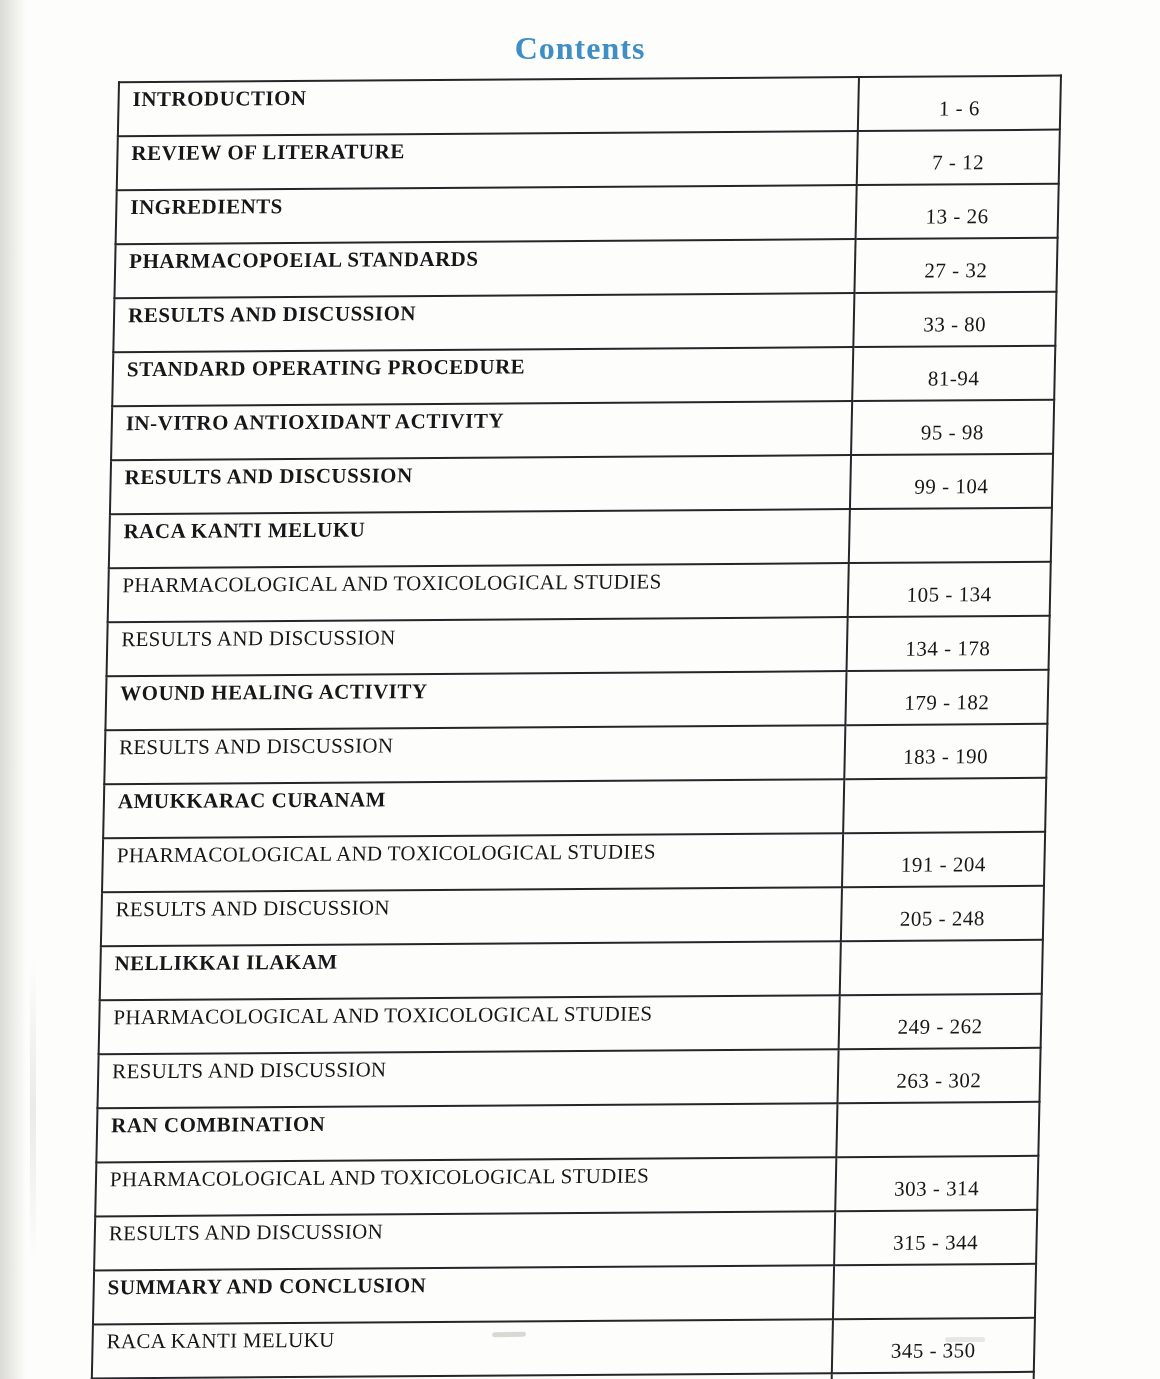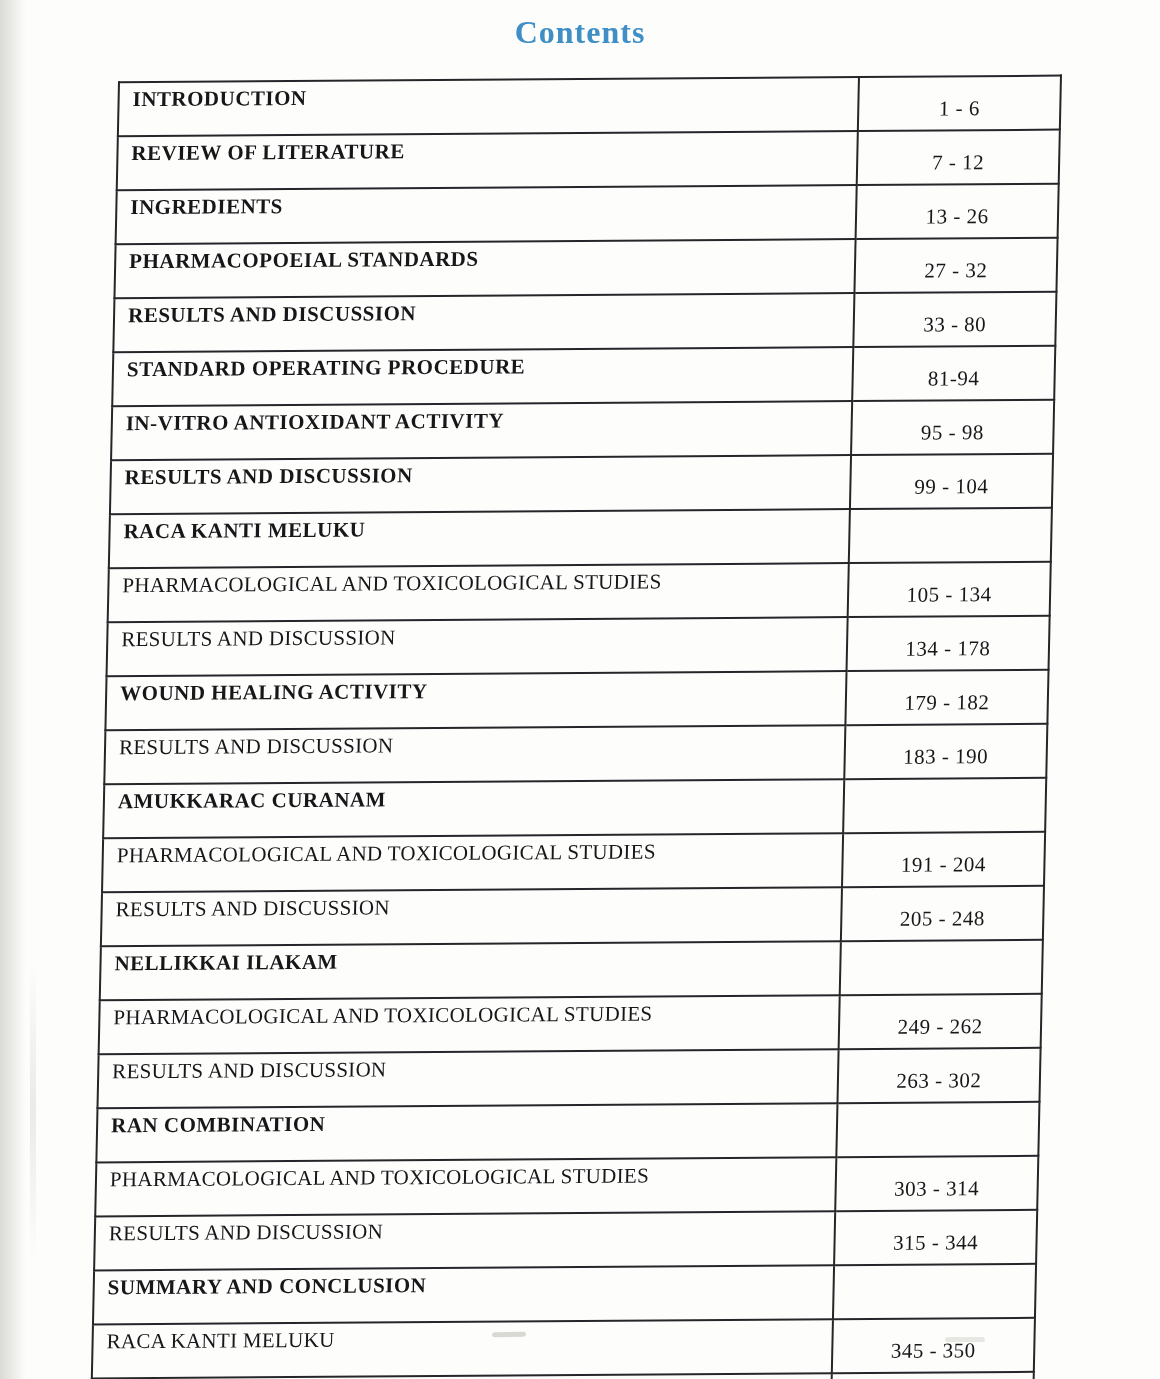--- a/index.html
+++ b/index.html
@@ -33,21 +33,21 @@
     height: 5px;
     background: rgba(150,148,140,0.35);
     border-radius: 3px;
     pointer-events: none;
   }
   .smudge.a { left: 492px; top: 1332px; width: 34px; transform: rotate(-1deg); }
   .smudge.c { left: 945px; top: 1337px; width: 40px; opacity: .6; }
 
   .page-title {
     position: absolute;
-    top: 14px;
+    top: 30px;
     left: 0;
     width: 1160px;
     text-align: center;
     font-size: 32px;
     font-weight: bold;
     letter-spacing: 1px;
     color: var(--title-color, #3f8fc6);
   }
 
   .toc-wrap {

